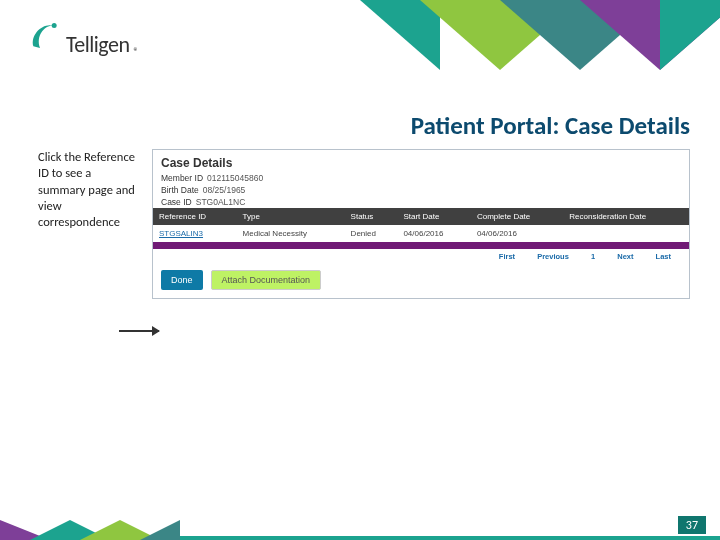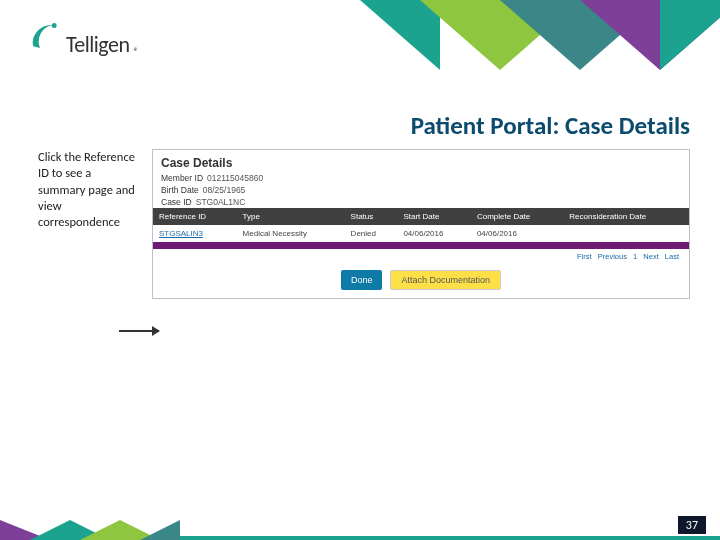--- a/index.html
+++ b/index.html
@@ -36,33 +36,33 @@
   .cd-line .k { color:#333; margin-right:4px;}
   .reviews { font-weight:700; font-size:11px; padding:6px 8px 3px;}
   .tbl { width:100%; border-collapse:collapse; font-size:8px;}
   .tbl thead th {
     background:#404040; color:#fff; text-align:left;
     padding:4px 6px; font-weight:400; font-size:8px;
   }
   .tbl tbody td { padding:4px 6px; color:#444; border-bottom:7px solid #701a75;}
   .tbl tbody td.link { color:#1a6aa8; text-decoration:underline; cursor:pointer;}
   .pager { text-align:right; font-size:7.5px; color:#1a6aa8; padding:3px 8px;}
-  .pager span { margin:0 2px; }
-  .btn-row { padding:6px 8px 8px; display:flex; gap:8px;justify-content:center;}
+  .pager span { margin:0 10px;font-weight:bold; }
+  .btn-row { padding:6px 8px 8px; display:flex; gap:8px;}
   .btn-a { background:#0e7aa6; color:#fff; padding:4px 10px; font-size:9px; border:none; border-radius:2px; cursor:pointer;}
-  .btn-b { background:#fde047; color:#555; padding:4px 10px; font-size:9px; border:1px solid #ccc; border-radius:2px; cursor:pointer;}
+  .btn-b { background:#bef264; color:#555; padding:4px 10px; font-size:9px; border:1px solid #ccc; border-radius:2px; cursor:pointer;}
   .arrow { position:absolute; width:40px; height:2px; background:#333; top:330px; left:119px;}
   .arrow::after { content:""; position:absolute; right:-1px; top:-4px; width:0;height:0; border-left:8px solid #333; border-top:5px solid transparent; border-bottom:5px solid transparent;}
   .footer-deco { position:absolute; bottom:0; left:0; width:180px; height:20px; overflow:hidden;}
   .footer-deco .f { position:absolute; bottom:0; }
   .f1{width:0;height:0;border-right:50px solid transparent;border-bottom:20px solid #7e3f98;left:0;}
   .f2{width:0;height:0;border-left:40px solid transparent;border-right:40px solid transparent;border-bottom:20px solid #1ca38f;left:30px;}
   .f3{width:0;height:0;border-left:40px solid transparent;border-right:40px solid transparent;border-bottom:20px solid #8fc640;left:80px;}
   .f4{width:0;height:0;border-left:40px solid transparent;border-bottom:20px solid #3b8686;left:140px;}
-  .page-num { position:absolute; bottom:6px; right:14px; background:#0f172a; color:#fff; font-size:12px; padding:2px 8px;}
+  .page-num { position:absolute; bottom:6px; right:14px; background:#0f766e; color:#fff; font-size:12px; padding:2px 8px;}
   .footer-bar { position:absolute; bottom:0; left:0; right:0; height:4px; background:#1ca38f;}
 </style>
 </head>
 <body>
 
 <div class="top-deco">
   <div class="tri t1"></div>
     <div class="tri t2"></div>
     <div class="tri t3"></div>
     <div class="tri t4"></div>

